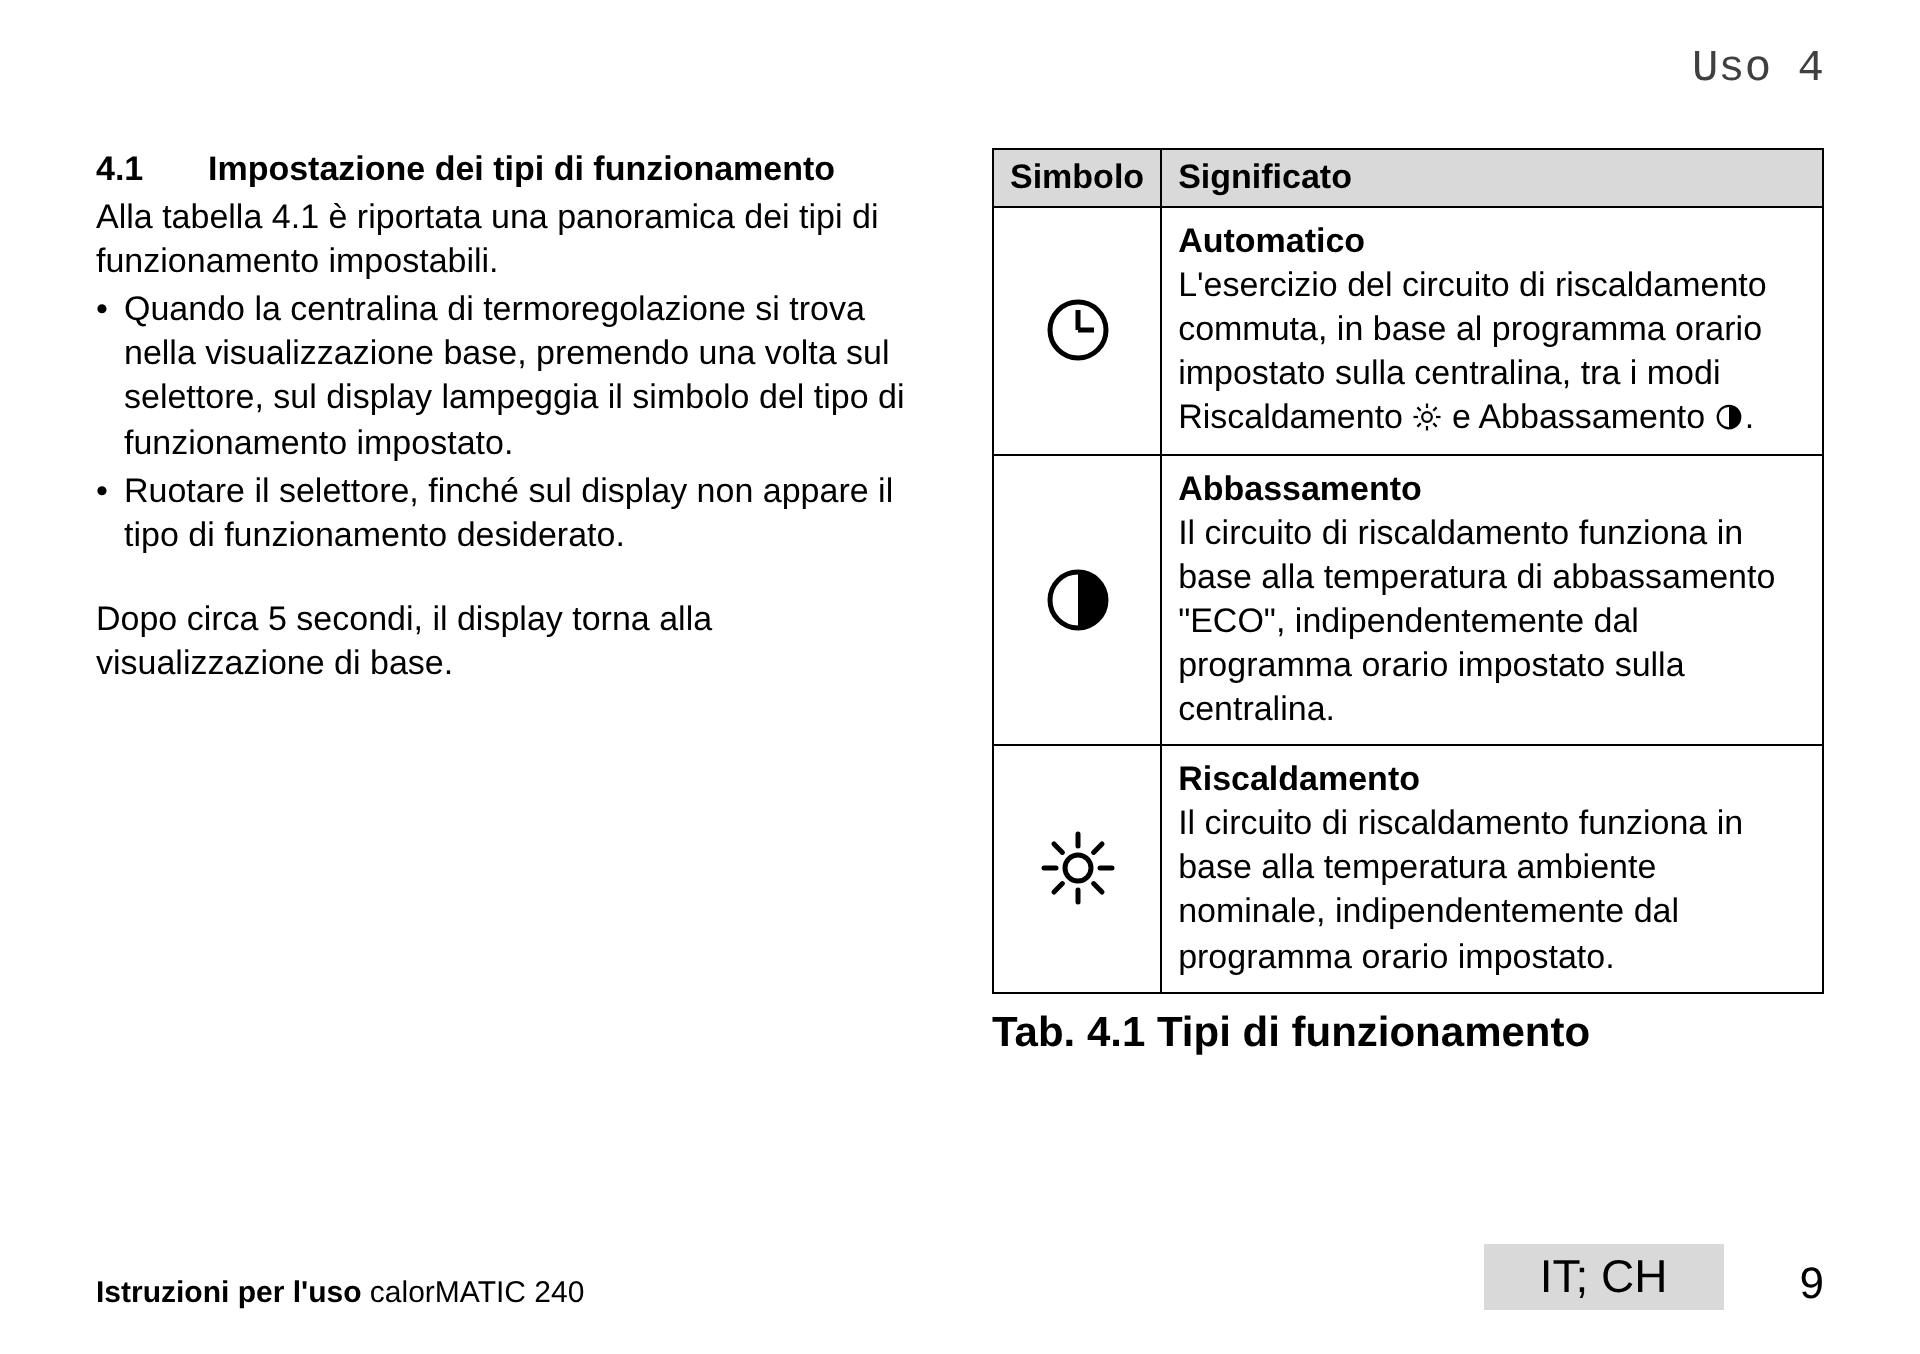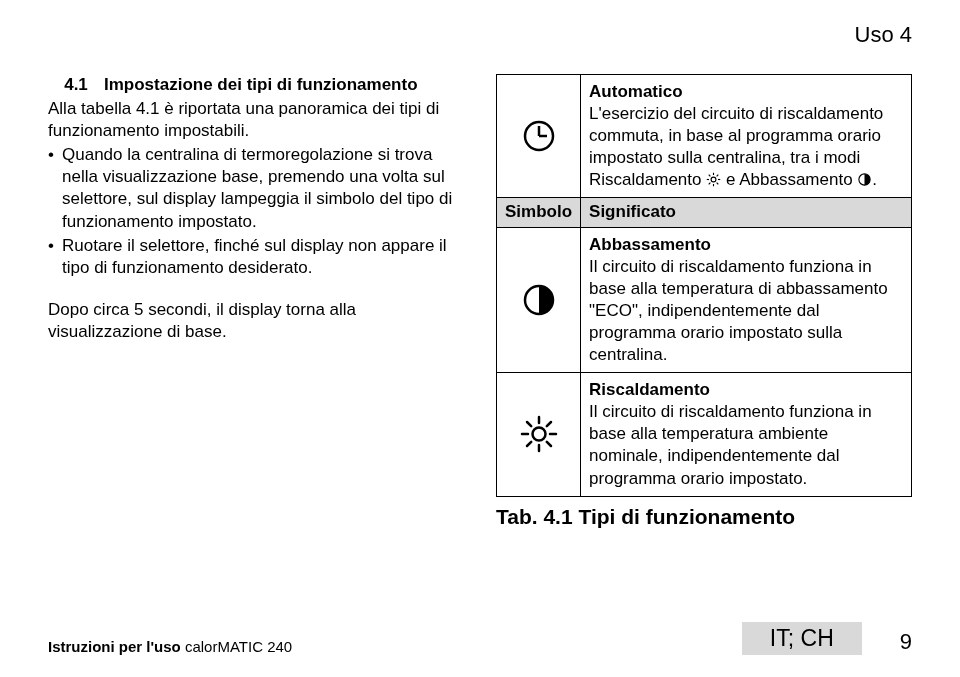--- a/index.html
+++ b/index.html
@@ -11,41 +11,41 @@
     padding: 38px 48px 20px 48px;
     position: relative;
     color: #000;
   }
   .header-right {
     position: absolute;
     top: 22px;
     right: 48px;
     font-size: 22px;
     font-weight: 300;
-    color: #000000;
+    color: #404040;
+    font-family: Liberation Mono, monospace;
   }
   .content {
     display: flex;
     gap: 32px;
     margin-top: 36px;
   }
   .col {
     flex: 1;
     font-size: 17px;
     line-height: 1.3;
   }
   .section-heading {
     display: flex;
     margin-bottom: 2px;
     font-weight: 700;
   }
   .section-num {
     width: 56px;
     flex-shrink: 0;
-    text-align: center;
   }
   .section-title {
     flex: 1;
   }
   .ref-text {
     margin-bottom: 2px;
   }
   ul.body-list {
     list-style: none;
     padding-left: 14px;
@@ -142,20 +142,24 @@
       <li>Quando la centralina di termoregolazione si trova nella visualizzazione base, premendo una volta sul selettore, sul display lampeggia il simbolo del tipo di funzionamento impostato.</li>
       <li>Ruotare il selettore, finché sul display non appare il tipo di funzionamento desiderato.</li>
     </ul>
     <div class="after-text">Dopo circa 5 secondi, il display torna alla visualizzazione di base.</div>
   </div>
 
   <div class="col">
     <table class="symtab">
       <tbody>
           <tr>
+        <th>Simbolo</th>
+        <th>Significato</th>
+      </tr>
+      <tr>
         <td class="sym">
           <svg class="sym-svg" width="36" height="36" viewBox="0 0 36 36">
             <circle cx="18" cy="18" r="14" fill="none" stroke="#000" stroke-width="2.5"></circle>
             <line x1="18" y1="18" x2="18" y2="8" stroke="#000" stroke-width="2.5"></line>
             <line x1="18" y1="18" x2="26" y2="18" stroke="#000" stroke-width="2.5"></line>
           </svg>
         </td>
         <td>
           <span class="bold">Automatico</span><br>
           <span>L'esercizio del circuito di riscaldamento commuta, in base al programma orario impostato sulla centralina, tra i modi Riscaldamento </span><svg class="inline-icon" viewBox="0 0 20 20">
@@ -170,24 +174,20 @@
                   <line x1="14.2" y1="5.8" x2="16.4" y2="3.6"></line>
                   <line x1="3.6" y1="16.4" x2="5.8" y2="14.2"></line>
                 </g>
               </svg><span> e Abbassamento </span><svg class="inline-icon" viewBox="0 0 20 20">
                 <circle cx="10" cy="10" r="7.5" fill="none" stroke="#000" stroke-width="1.5"></circle>
                 <path d="M10 2.5 A7.5 7.5 0 0 1 10 17.5 Z" fill="#000"></path>
               </svg><span>.</span>
         </td>
       </tr>
       <tr>
-        <th>Simbolo</th>
-        <th>Significato</th>
-      </tr>
-      <tr>
         <td class="sym">
           <svg class="sym-svg" width="36" height="36" viewBox="0 0 36 36">
             <circle cx="18" cy="18" r="14" fill="none" stroke="#000" stroke-width="2.5"></circle>
             <path d="M18 4 A14 14 0 0 1 18 32 Z" fill="#000"></path>
           </svg>
         </td>
         <td>
           <span class="bold">Abbassamento</span><br>
           <span>Il circuito di riscaldamento funziona in base alla temperatura di abbassamento "ECO", indipendentemente dal programma orario impostato sulla centralina.</span>
         </td>

